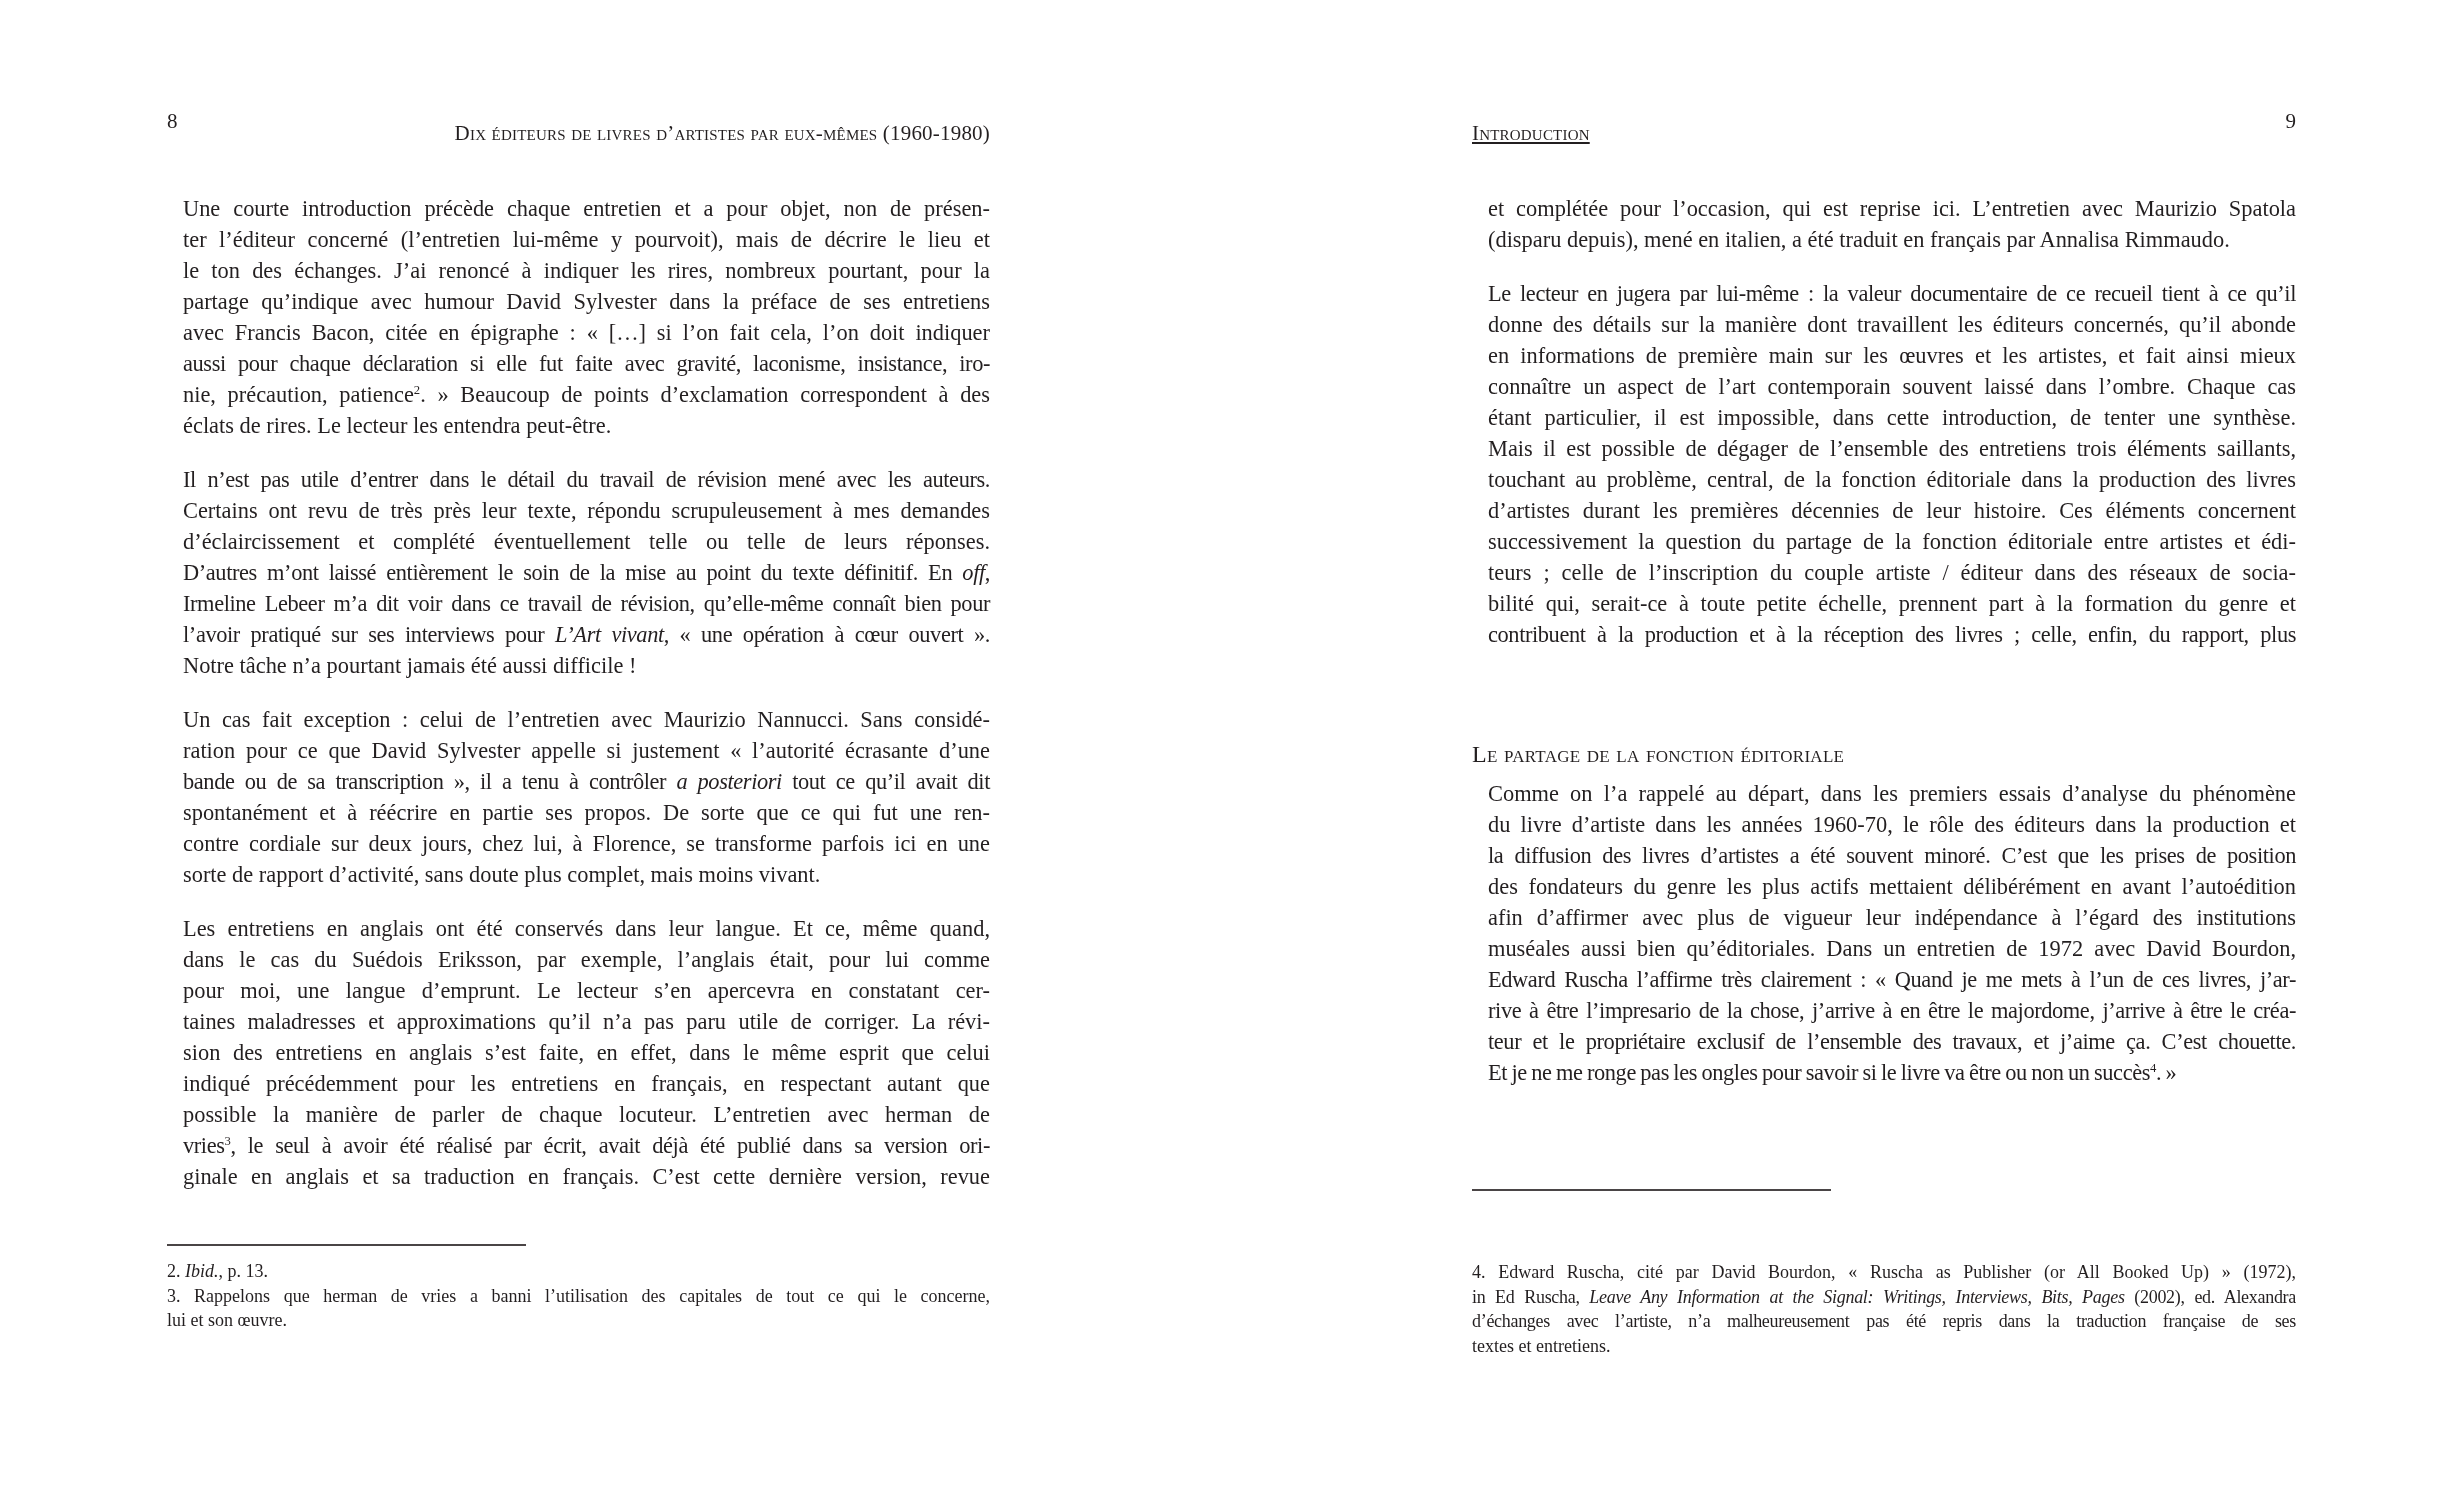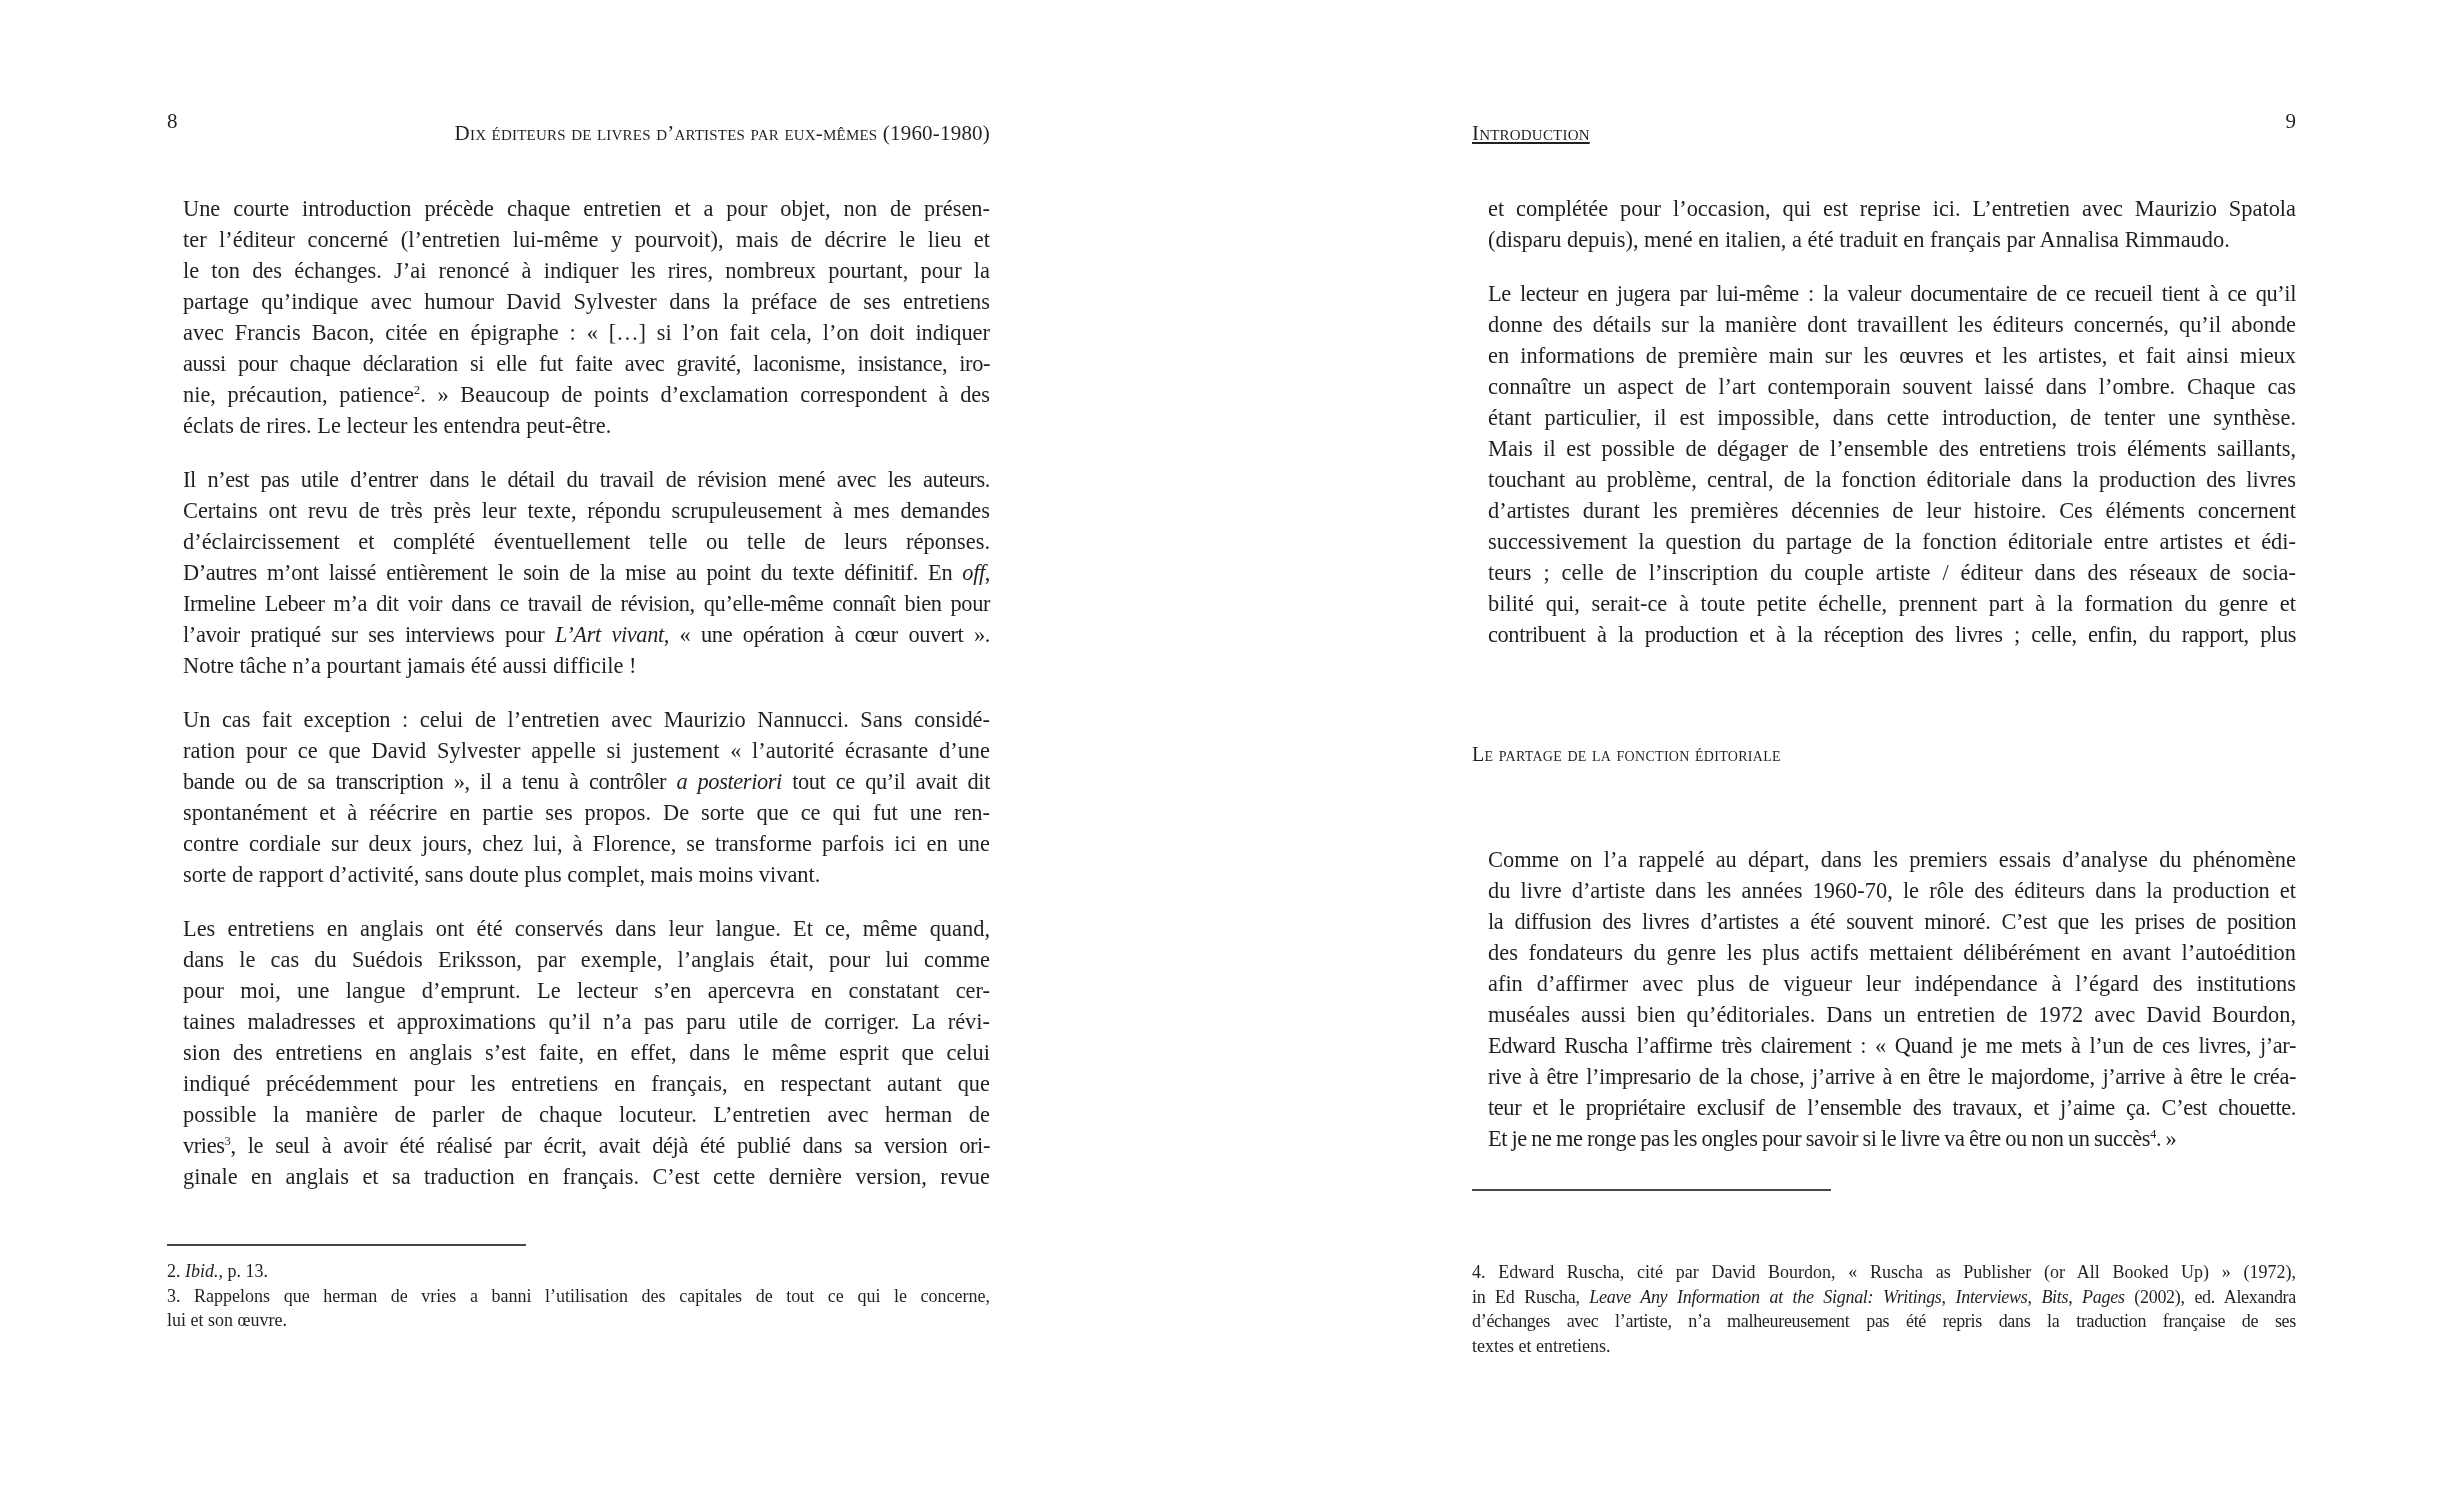--- a/index.html
+++ b/index.html
@@ -16,21 +16,21 @@
   .head-title { position: absolute; top: 12px; font-variant: small-caps; letter-spacing: 0.2px; }
   .head-title.right-aligned { right: 0; }
   .head-title.left-aligned { left: 0; text-decoration: underline; }
   .body-block { position: absolute; left: 0; width: 100%; }
   .para { margin: 0 0 23px 16px; }
   .line { display: block; font-size: 22.4px; line-height: 31px; height: 31px;
           white-space: nowrap; text-align: justify; text-align-last: justify; overflow: visible; }
   .line.last { text-align-last: left; }
   .line.tight { letter-spacing: -0.4px; word-spacing: -0.8px; }
   sup { font-size: 12.7px; line-height: 0; vertical-align: 7.6px; }
-  .section-heading { position: absolute; left: 0; font-size: 20px; line-height: 29px;
+  .section-heading { position: absolute; left: 0; font-size: 24px; line-height: 29px;
                      font-variant: small-caps; letter-spacing: 0.3px; }
   .fn-rule { position: absolute; left: 0; width: 359px; height: 1.7px; background: #4a4546; }
   .footnotes { position: absolute; left: 0; width: 100%; }
   .fn-line { display: block; font-size: 18px; line-height: 24.5px; height: 24.5px; white-space: nowrap;
              text-align: justify; text-align-last: justify; }
   .fn-line.last { text-align-last: left; }
   .fn-line.tight { letter-spacing: -0.3px; }
   em { font-style: italic; }
 </style>
 </head>
@@ -112,21 +112,21 @@
         <span class="line">Mais il est possible de dégager de l’ensemble des entretiens trois éléments saillants,</span>
         <span class="line">touchant au problème, central, de la fonction éditoriale dans la production des livres</span>
         <span class="line">d’artistes durant les premières décennies de leur histoire. Ces éléments concernent</span>
         <span class="line">successivement la question du partage de la fonction éditoriale entre artistes et édi-</span>
         <span class="line">teurs ; celle de l’inscription du couple artiste / éditeur dans des réseaux de socia-</span>
         <span class="line">bilité qui, serait-ce à toute petite échelle, prennent part à la formation du genre et</span>
         <span class="line tight">contribuent à la production et à la réception des livres ; celle, enfin, du rapport, plus</span>
       </div>
     </div>
   <div class="section-heading" style="top:740px;">Le partage de la fonction éditoriale</div>
-  <div class="body-block" id="right-body-2" style="top:844px;">
+  <div class="body-block" id="right-body-2" style="top:778px;">
       <div class="para">
         <span class="line">Comme on l’a rappelé au départ, dans les premiers essais d’analyse du phénomène</span>
         <span class="line">du livre d’artiste dans les années 1960-70, le rôle des éditeurs dans la production et</span>
         <span class="line tight">la diffusion des livres d’artistes a été souvent minoré. C’est que les prises de position</span>
         <span class="line">des fondateurs du genre les plus actifs mettaient délibérément en avant l’autoédition</span>
         <span class="line">afin d’affirmer avec plus de vigueur leur indépendance à l’égard des institutions</span>
         <span class="line">muséales aussi bien qu’éditoriales. Dans un entretien de 1972 avec David Bourdon,</span>
         <span class="line tight">Edward Ruscha l’affirme très clairement : « Quand je me mets à l’un de ces livres, j’ar-</span>
         <span class="line tight">rive à être l’impresario de la chose, j’arrive à en être le majordome, j’arrive à être le créa-</span>
         <span class="line tight">teur et le propriétaire exclusif de l’ensemble des travaux, et j’aime ça. C’est chouette.</span>

